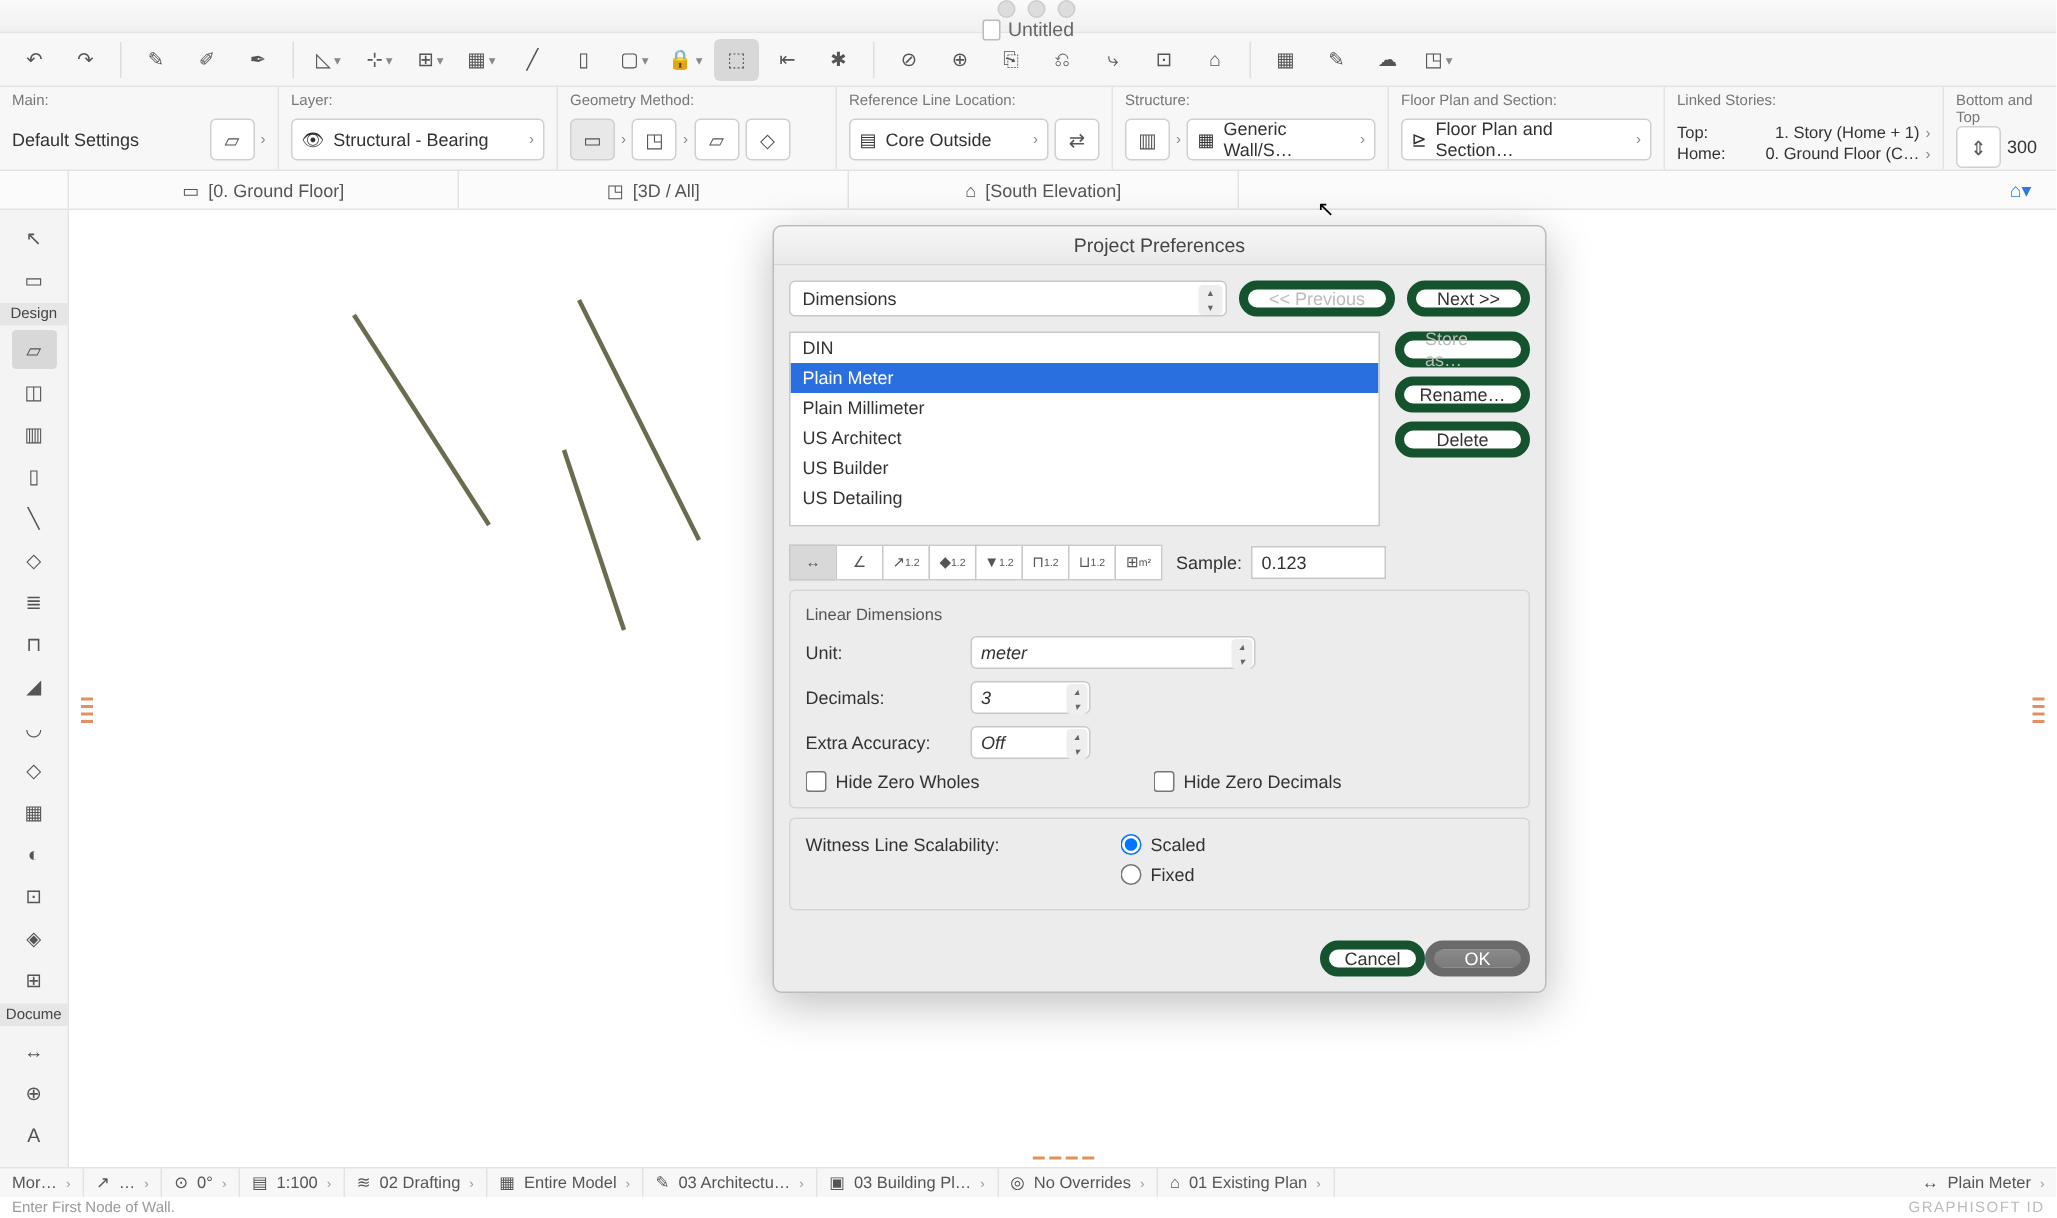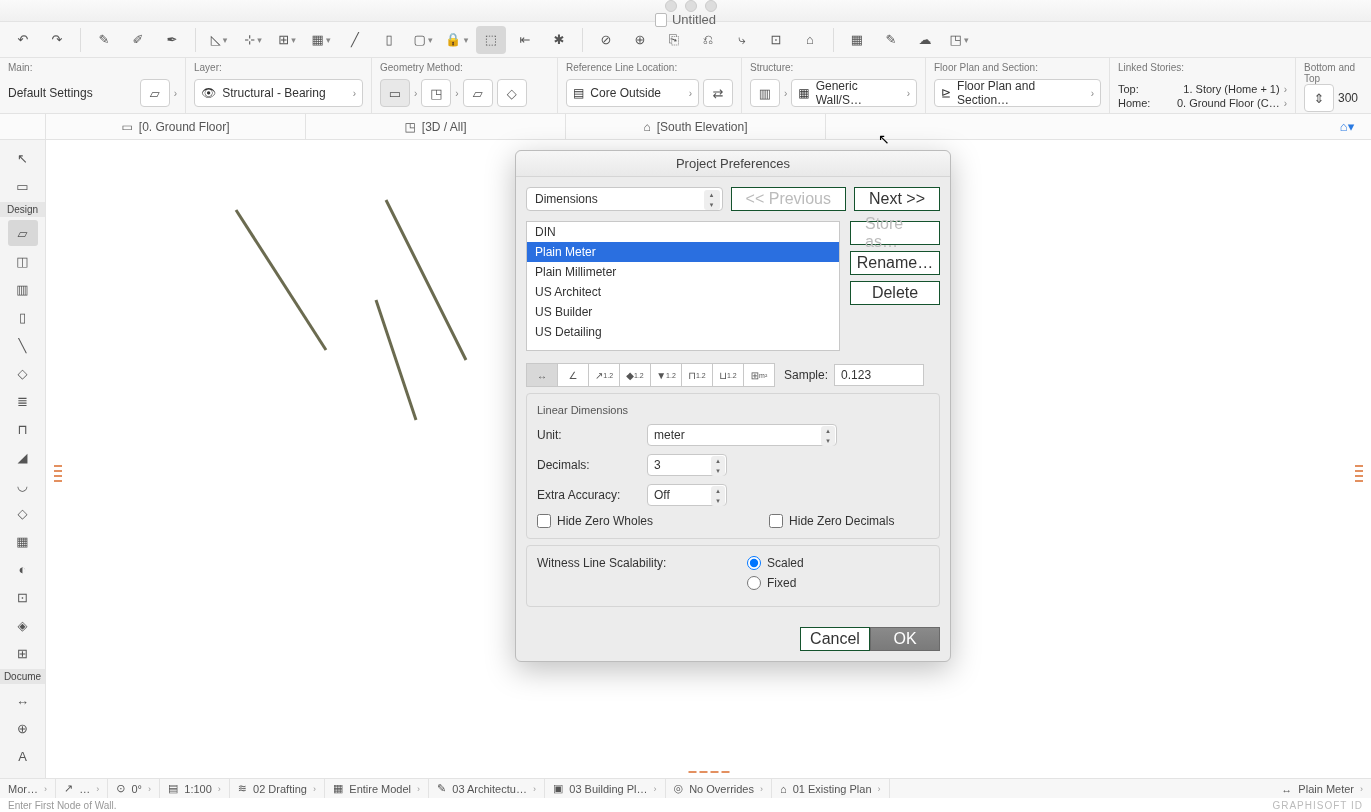--- a/index.html
+++ b/index.html
@@ -46,45 +46,45 @@
 
 
 .statusbar { height:20px; background:#f7f7f7; border-top:1px solid #e3e3e3; display:flex; align-items:center; font-size:11px; color:#555;}
 .status-seg { display:flex; align-items:center; gap:6px; padding:0 8px; border-right:1px solid #e3e3e3; height:100%;}
 .status-seg .chev{font-size:9px; color:#999;}
 .bottominfo { height:14px; font-size:10px; color:#999; padding:0 8px; display:flex; align-items:center;}
 .bottominfo .right{margin-left:auto; letter-spacing:1px; color:#bbb;}
 
 
 .overlay{position:absolute; inset:0;}
-.dialog { position:absolute; left:515px; top:150px; width:436px; background:#ececec; border:1px solid #bcbcbc; border-radius:6px; box-shadow:0 8px 30px rgba(0,0,0,0.25);}
+.dialog { position:absolute; left:515px; top:150px; width:516px; background:#ececec; border:1px solid #bcbcbc; border-radius:6px; box-shadow:0 8px 30px rgba(0,0,0,0.25);}
 .dialog .dtitle{height:26px; display:flex; align-items:center; justify-content:center; font-size:13px; color:#444; background:linear-gradient(#f6f6f6,#e9e9e9); border-bottom:1px solid #d5d5d5; border-radius:6px 6px 0 0;}
 .dialog .body{padding:10px;}
 .dialog .navrow{display:flex; gap:8px; margin-bottom:10px;}
 .dselect{flex:1; height:24px; background:#fff; border:1px solid #c8c8c8; border-radius:4px; display:flex; align-items:center; padding:0 8px; font-size:12px; position:relative;}
 .dselect .spin{position:absolute; right:2px; top:2px; width:16px; height:20px; background:#eee; border-radius:3px; display:flex; flex-direction:column; font-size:7px; color:#666;}
 .dselect .spin span{flex:1; display:flex; align-items:center; justify-content:center;}
-.dbtn{height:24px; padding:0 14px; background:#fff; border:1px solid #14532d; border-radius:0; font-size:16px; color:#333; display:flex; align-items:center;}
+.dbtn{height:24px; padding:0 14px; background:#fff; border:6px solid #14532d; border-radius:12px; font-size:12px; color:#333; display:flex; align-items:center;}
 .dbtn.disabled{color:#bbb;}
 .dbtn.primary{background:linear-gradient(#8a8a8a,#7a7a7a); color:#fff; border-color:#6a6a6a;}
 .listbox{background:#fff; border:1px solid #c8c8c8; height:130px; overflow:auto; font-size:12px;}
 .listbox .item{padding:3px 8px;}
 .listbox .item.sel{background:#2a6fe0; color:#fff;}
 .listrow{display:flex; gap:10px;}
 .listbtns{display:flex; flex-direction:column; gap:6px; width:90px;}
 .dimtabs{display:flex; gap:0; margin-top:12px; align-items:center;}
 .dimtab{width:32px; height:24px; border:1px solid #c8c8c8; background:#fff; display:flex; align-items:center; justify-content:center; font-size:10px; color:#555; margin-right:-1px;}
 .dimtab.active{background:#d8d8d8;}
 .sample-lbl{margin-left:10px; font-size:12px;}
 .sample-val{margin-left:6px; background:#fff; border:1px solid #c8c8c8; height:22px; width:90px; padding:0 6px; font-size:12px; display:flex; align-items:center;}
 .group{background:#ececec; border:1px solid #d5d5d5; border-radius:4px; padding:10px; margin-top:6px;}
 .group .gtitle{font-size:11px; color:#555; margin-bottom:8px;}
 .grow{display:flex; align-items:center; margin-bottom:8px; font-size:12px;}
 .grow label{width:110px;}
-.gsel{width:190px; height:22px; background:#fff; border:1px solid #c8c8c8; border-radius:4px; display:flex; align-items:center; padding:0 6px; font-size:12px; position:relative;}
+.gsel{width:190px; height:22px; background:#fff; border:1px solid #c8c8c8; border-radius:4px; display:flex; align-items:center; padding:0 6px; font-size:12px; position:relative;font-style:italic;}
 .gsel.narrow{width:80px;}
 .gsel .spin{position:absolute; right:1px; top:1px; width:14px; height:20px; background:#eee; border-radius:3px; font-size:7px; display:flex; flex-direction:column;}
 .gsel .spin span{flex:1; display:flex; align-items:center; justify-content:center; color:#666;}
 .chk{display:flex; align-items:center; gap:6px; font-size:12px;}
 .chk input{width:14px; height:14px;}
 .radio{display:flex; align-items:center; gap:6px; font-size:12px; margin-bottom:6px;}
 .radio input{width:14px; height:14px;}
 .dfooter{display:flex; justify-content:flex-end; padding:10px;}
 
 

